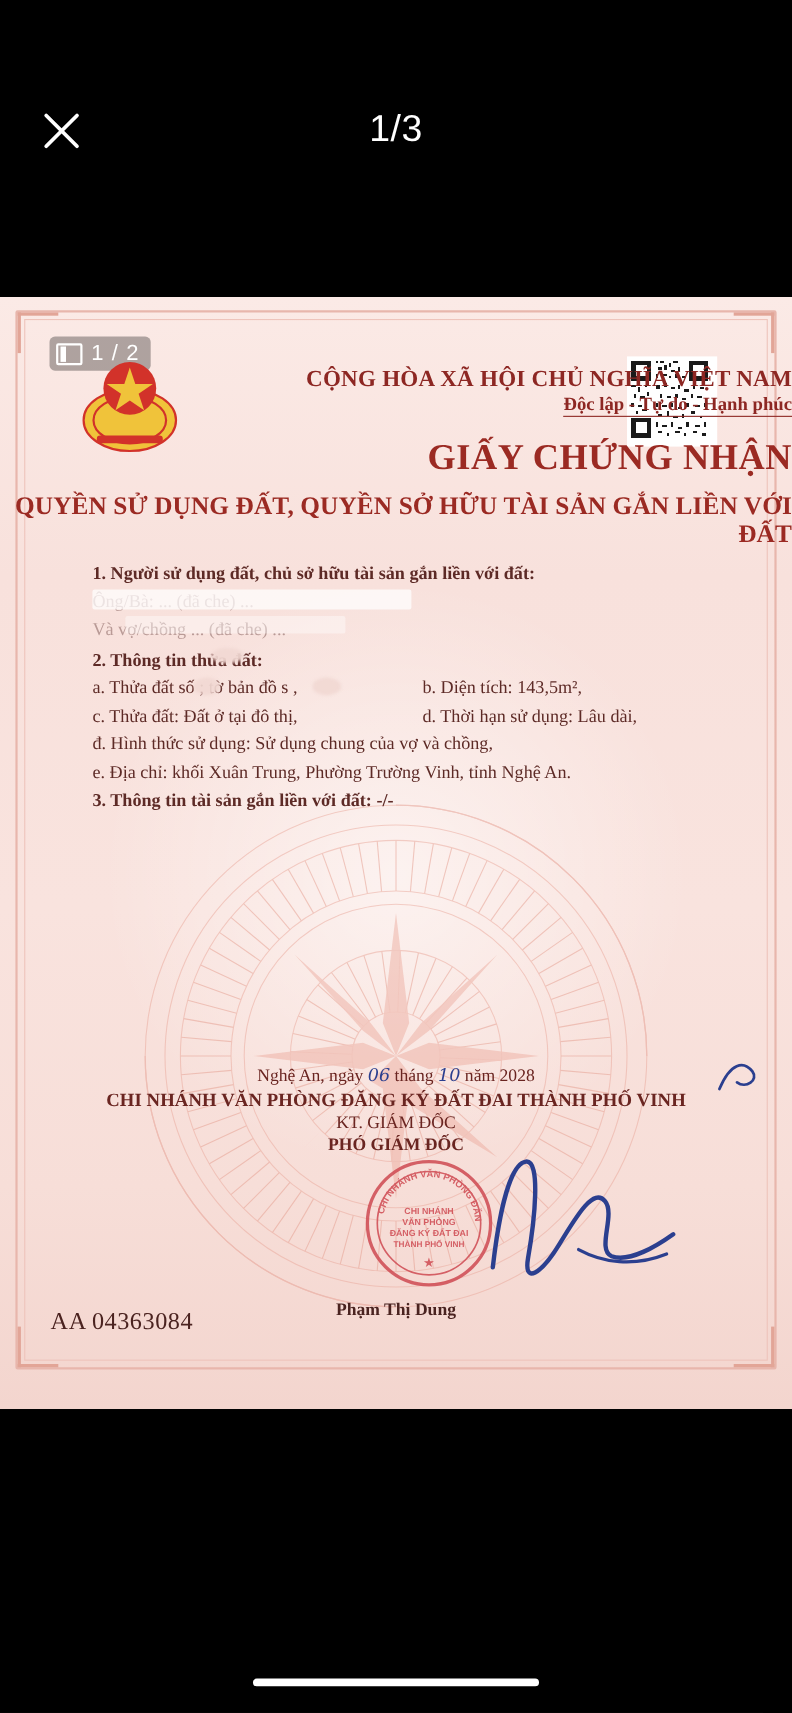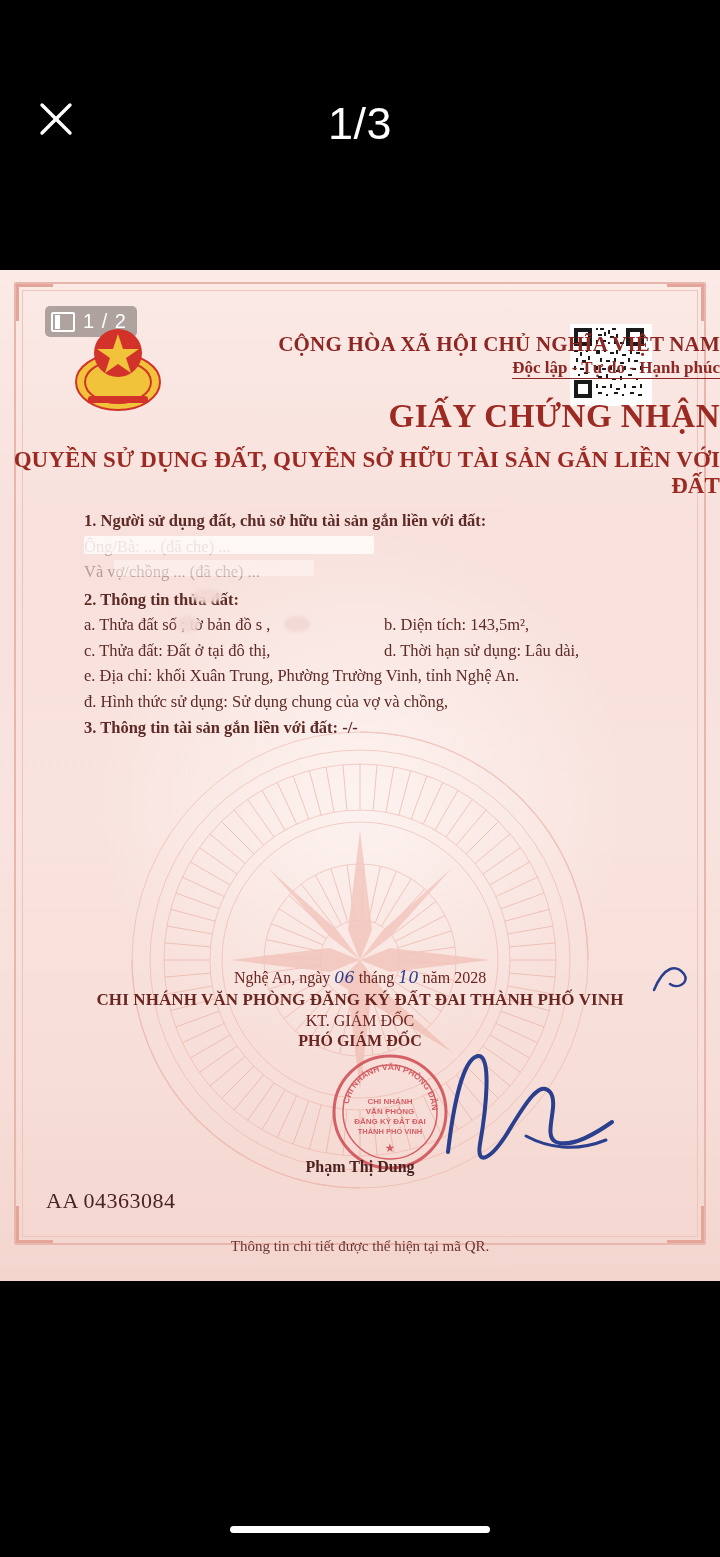--- a/index.html
+++ b/index.html
@@ -39,21 +39,21 @@
     cursor: pointer;
   }
   .close-btn svg { display:block; }
   .counter {
     position: absolute;
     left: 0;
     top: 98px;
     width: 720px;
     text-align: center;
     color: #fff;
-    font-size: 45px;
+    font-size: 34px;
     letter-spacing: 0.5px;
   }
   
   .doc-wrap {
     position: absolute;
     top: 270px;
     left: 0;
     width: 720px;
     height: 1011px;
     background: #f6ded9;
@@ -247,21 +247,21 @@
     font-size: 16px;
   }
   .sig-office {
     top: 720px;
     font-size: 17px;
     font-weight: bold;
     letter-spacing: 0.1px;
   }
   .sig-role1 { top: 742px; font-size: 16px; font-weight: normal; }
   .sig-role2 { top: 762px; font-size: 16px; font-weight: bold; }
-  .sig-name  { top: 888px; font-size: 16px; font-weight: bold; color: #4a2320; }
+  .sig-name  { top: 912px; font-size: 16px; font-weight: bold; color: #4a2320; }
 
   
   .stamp {
     position: absolute;
     left: 330px;
     top: 782px;
     width: 120px;
     height: 120px;
     opacity: 0.85;
   }
@@ -603,22 +603,22 @@
         <div class="row" style="position:relative;">
           <div class="c1">a. Thửa đất số        ; tờ bản đồ s        ,</div>
           <div class="c2">b. Diện tích: 143,5m²,</div>
           <span class="mask-blur" style="left:92px;top:4px;width:24px;height:16px;"></span>
           <span class="mask-blur" style="left:200px;top:4px;width:26px;height:16px;"></span>
         </div>
         <div class="row">
           <div class="c1">c. Thửa đất: Đất ở tại đô thị,</div>
           <div class="c2">d. Thời hạn sử dụng: Lâu dài,</div>
         </div>
+        <div>đ. Hình thức sử dụng: Sử dụng chung của vợ và chồng,</div>
         <div>e. Địa chỉ: khối Xuân Trung, Phường Trường Vinh, tỉnh Nghệ An.</div>
-        <div>đ. Hình thức sử dụng: Sử dụng chung của vợ và chồng,</div>
         <div class="b">3. Thông tin tài sản gắn liền với đất: -/-</div>
       </div>
 
       <div class="sig-block sig-date">
         <span>Nghệ An, ngày</span>
         <span class="hand">06</span>
         <span>tháng</span>
         <span class="hand">10</span>
         <span>năm 2028</span>
       </div>
@@ -651,21 +651,20 @@
       </div>
       <div class="scribble2">
         <svg width="50" height="40" viewBox="0 0 50 40">
           <path d="M4 30 C14 6, 26 4, 34 14 C40 22, 28 30, 20 24" fill="none" stroke="#2b3f8f" stroke-width="2.5" stroke-linecap="round"></path>
         </svg>
       </div>
 
       <div class="sig-block sig-name">Phạm Thị Dung</div>
 
       <div class="serial">AA 04363084</div>
-      <div class="footnote">Thông tin chi tiết được thể hiện tại mã QR.</div>
     </div>
   </div>
 
   <div class="bottombar">
     <div class="home-indicator"></div>
   </div>
 
 </div>
 
 </body></html>

